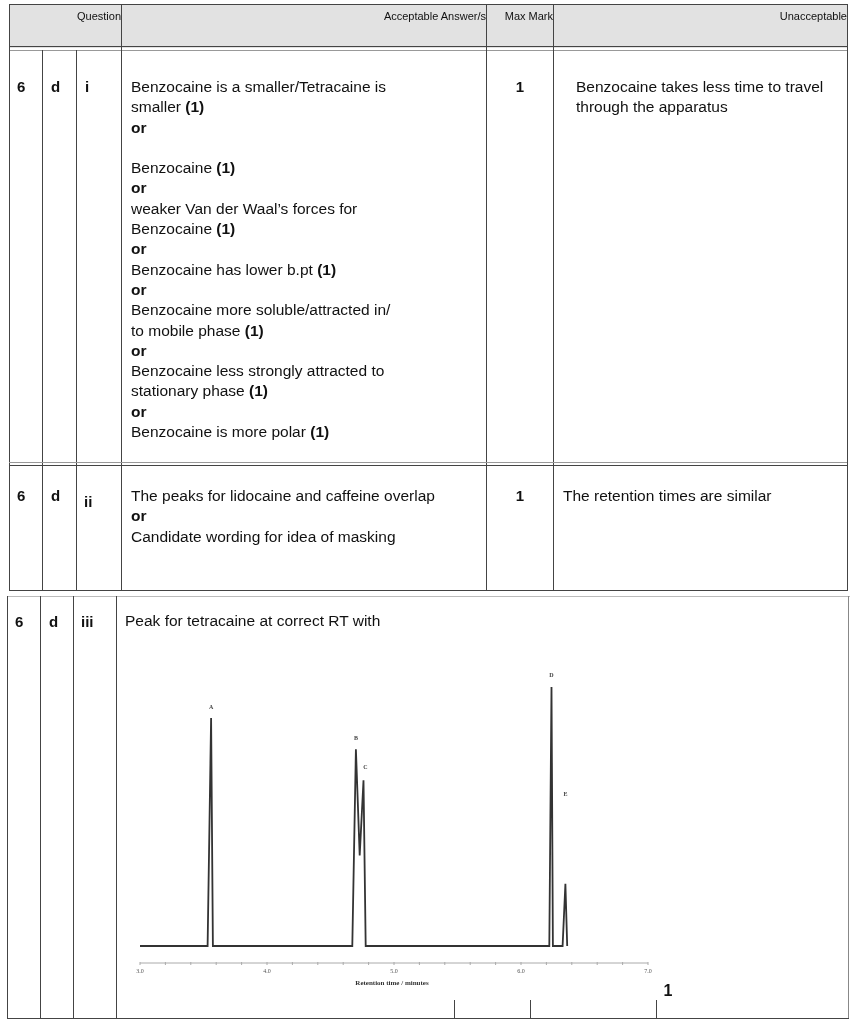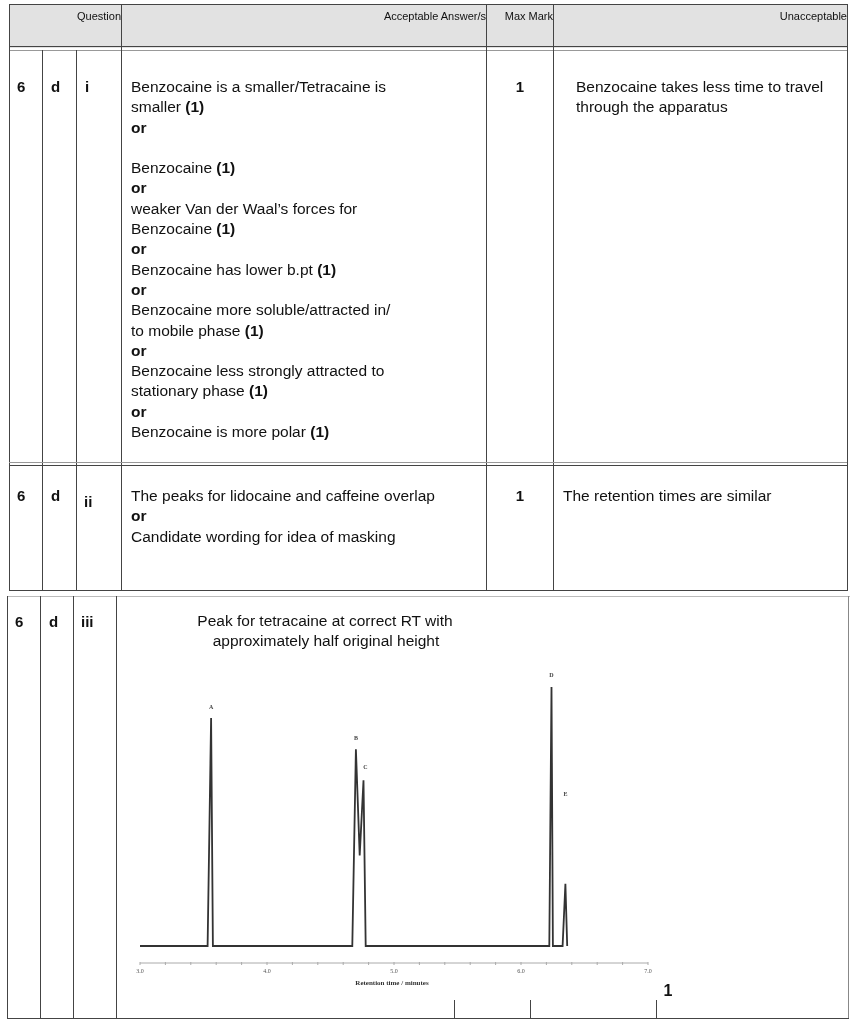--- a/index.html
+++ b/index.html
@@ -86,23 +86,22 @@
 <div class="line" style="left:848px; top:596px; width:1px; height:423px; background:#888;"></div>
 <div class="line" style="left:7px; top:1018px; width:842px; height:1px;"></div>
 <div class="line" style="left:454px; top:1000px; width:1px; height:18px;"></div>
 <div class="line" style="left:530px; top:1000px; width:1px; height:18px;"></div>
 <div class="line" style="left:656px; top:1000px; width:1px; height:18px;"></div>
 
 <div>
   <div class="q" style="left:15px; top:613px;">6</div>
   <div class="q" style="left:49px; top:613px;">d</div>
   <div class="q" style="left:81px; top:613px;">iii</div>
-  <div class="cell-text" style="left:125px; top:611px; width:400px; line-height:20px;text-align:center;">
+  <div class="cell-text" style="left:125px; top:611px; width:400px; line-height:20px;">
     <div>Peak for tetracaine at correct RT with</div>
-    <div style="padding-left:2px;">approximately half original height</div>
   </div>
   <div class="mark" style="left:658px; top:982px; width:20px; font-size:16px;">1</div>
 </div>
 
 <svg id="chromatogram" class="abs" style="left:0; top:0;" width="851" height="1024" viewBox="0 0 851 1024">
   <g id="chart-axis">
       <line x1="140" x2="648" y1="963" y2="963" stroke="#aaa" stroke-width="1"></line>
     </g>
   <g id="chart-ticks">
       <line x1="140" x2="140" y1="962" y2="965" stroke="#aaa" stroke-width="1"></line>

